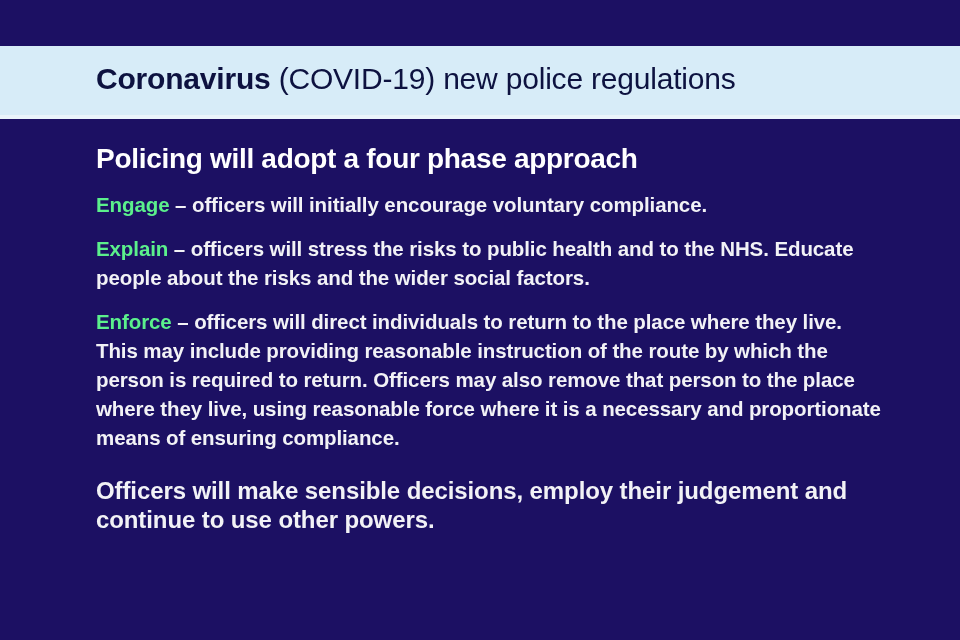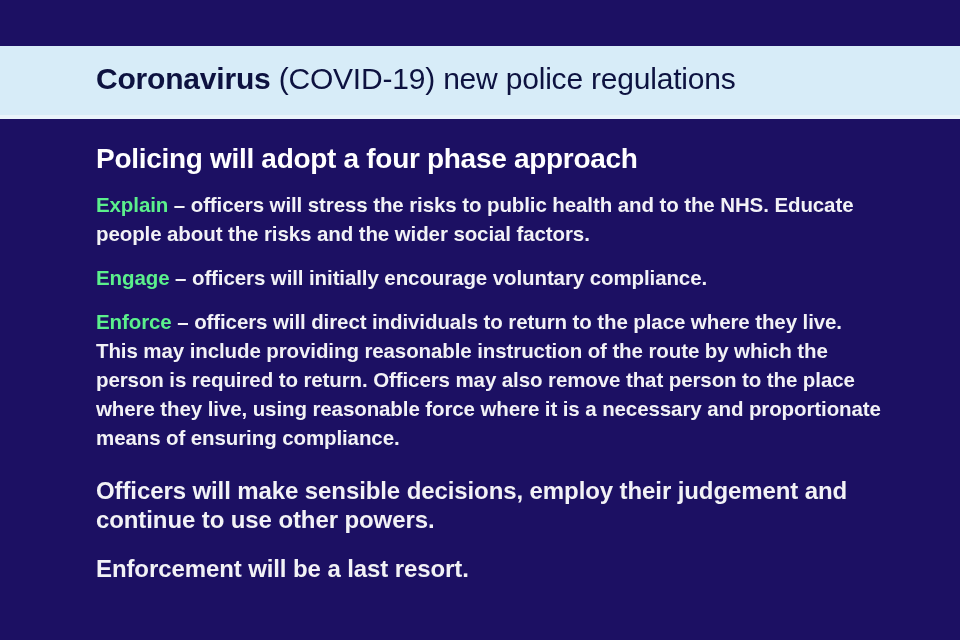--- a/index.html
+++ b/index.html
@@ -122,25 +122,24 @@
 <div class="poster">
 
   <div class="header-band">
     <div class="header-title"><span class="strong">Coronavirus</span><span class="regular"> (COVID-19) new police regulations</span></div>
   </div>
 
   <div class="body-area">
 
     <h2 class="section-heading">Policing will adopt a four phase approach</h2>
 
+    <p class="para"><span class="keyword">Engage</span><span> – </span><span>officers will initially encourage voluntary compliance.</span></p>
+
     <p class="para"><span class="keyword">Explain</span><span> – </span><span>officers will stress the risks to public health and to the NHS. Educate people about the risks and the wider social factors.</span></p>
-
-    <p class="para"><span class="keyword">Engage</span><span> – </span><span>officers will initially encourage voluntary compliance.</span></p>
 
 
     <p class="para para-enforce"><span class="keyword">Enforce</span><span> – </span><span>officers will direct individuals to return to the place where they live. This may include providing reasonable instruction of the route by which the person is required to return. Officers may also remove that person to the place where they live, using reasonable force where it is a necessary and proportionate means of ensuring compliance.</span></p>
 
     <p class="plain-para">Officers will make sensible decisions, employ their judgement and continue to use other powers.</p>
 
-    <p class="plain-para">Enforcement will be a last resort.</p>
 
   </div>
 </div>
 
 </body></html>

